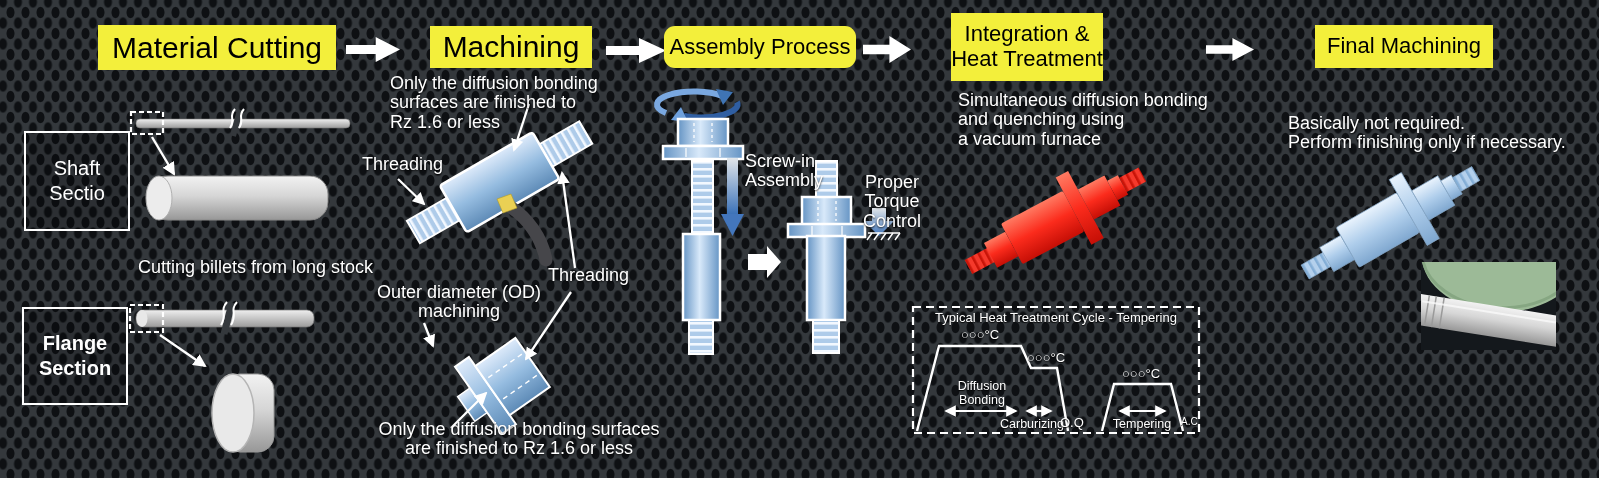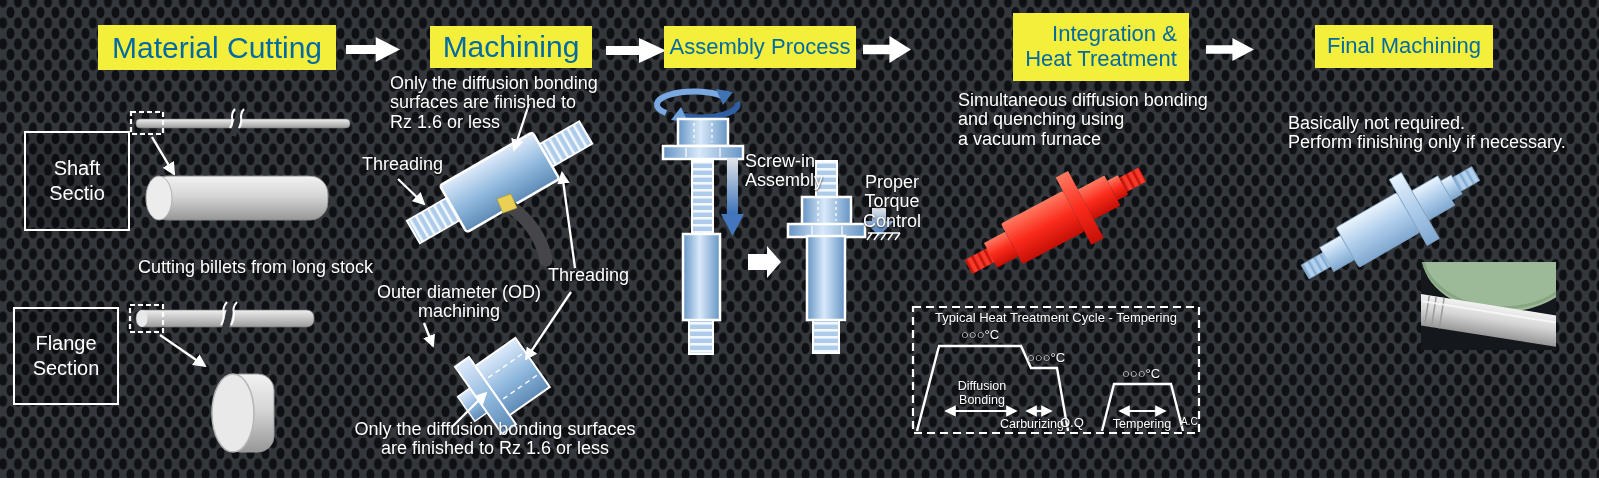--- a/index.html
+++ b/index.html
@@ -7,21 +7,21 @@
     position:relative;width:1599px;height:478px;overflow:hidden;
     font-family:"Liberation Sans",sans-serif;color:#fff;
     background-color:#34383c;
     background-image:
       radial-gradient(#0e1013 3.6px, transparent 4.4px),
       radial-gradient(#0e1013 3.6px, transparent 4.4px);
     background-size:15px 21px;
     background-position:3px 2px, 10.5px 12.5px;
   }
   .step-box{
-    position:absolute;background:#f3ef3b;color:#0369a1;
+    position:absolute;background:#f3ef3b;color:#000000;
     display:flex;align-items:center;justify-content:center;text-align:center;
     white-space:pre-line;line-height:1.13;
   }
   .flow-arrow{position:absolute;background:#fff;
     clip-path:polygon(0 32%,55% 32%,55% 0,100% 50%,55% 100%,55% 68%,0 68%);}
   .t{position:absolute;font-size:18px;line-height:1.08;white-space:pre-line;
      text-shadow:0 1px 2px rgba(0,0,0,.85);}
   .tc{text-align:center;}
   .part-box{
     position:absolute;border:2px solid #fff;color:#fff;
@@ -216,41 +216,41 @@
       <line x1="946" y1="411" x2="1016" y2="411" stroke-width="2.1" marker-start="url(#mArr)" marker-end="url(#mArr)"></line>
       <line x1="1027" y1="411" x2="1051" y2="411" stroke-width="2.1" marker-start="url(#mArr)" marker-end="url(#mArr)"></line>
       <line x1="1120" y1="411" x2="1165" y2="411" stroke-width="2.1" marker-start="url(#mArr)" marker-end="url(#mArr)"></line>
     </g>
   </svg>
 
   <div class="step-box" style="left:98px;top:25px;width:238px;height:45px;font-size:30px;">Material Cutting</div>
   <div class="flow-arrow" style="left:346px;top:37px;width:54px;height:25px;"></div>
   <div class="step-box" style="left:430px;top:26px;width:162px;height:42px;font-size:30px;">Machining</div>
   <div class="flow-arrow" style="left:606px;top:38px;width:60px;height:25px;"></div>
-  <div class="step-box" style="left:664px;top:26px;width:192px;height:42px;font-size:22px;">Assembly Process</div>
+  <div class="step-box" style="left:664px;top:26px;width:192px;height:42px;font-size:22px;border-radius:11px;">Assembly Process</div>
   <div class="flow-arrow" style="left:863px;top:36px;width:48px;height:27px;"></div>
-  <div class="step-box" style="left:1013px;top:13px;width:176px;height:68px;font-size:22px;text-align:right;">Integration &amp;
+  <div class="step-box" style="left:951px;top:13px;width:152px;height:68px;font-size:22px;">Integration &amp;
 Heat Treatment</div>
   <div class="flow-arrow" style="left:1206px;top:38px;width:48px;height:23px;"></div>
   <div class="step-box" style="left:1315px;top:25px;width:178px;height:43px;font-size:22px;">Final Machining</div>
 
   <div class="part-box" style="left:24px;top:131px;width:102px;height:96px;">Shaft
 Sectio</div>
-  <div class="part-box" style="left:13px;top:307px;width:102px;height:94px;">Flange
+  <div class="part-box" style="left:22px;top:307px;width:102px;height:94px;font-weight:bold;">Flange
 Section</div>
   <div class="t" style="left:114px;top:258px;margin-left:24px;">Cutting billets from long stock</div>
 
   <div class="t" style="left:390px;top:74px;">Only the diffusion bonding
 surfaces are finished to
 Rz 1.6 or less</div>
   <div class="t" style="left:362px;top:155px;">Threading</div>
   <div class="t" style="left:548px;top:266px;">Threading</div>
   <div class="t tc" style="left:366px;top:283px;width:186px;">Outer diameter (OD)
 machining</div>
-  <div class="t tc" style="left:345px;top:420px;width:300px;">Only the diffusion bonding surfaces
+  <div class="t tc" style="left:345px;top:420px;width:300px;padding-left:24px;">Only the diffusion bonding surfaces
 are finished to Rz 1.6 or less</div>
 
   <div class="t" style="left:745px;top:152px;">Screw-in
 Assembly</div>
   <div class="t tc" style="left:836px;top:161px;width:112px;margin-top:12px;">Proper Torque
 Control</div>
 
   <div class="t" style="left:958px;top:91px;">Simultaneous diffusion bonding
 and quenching using
 a vacuum furnace</div>

